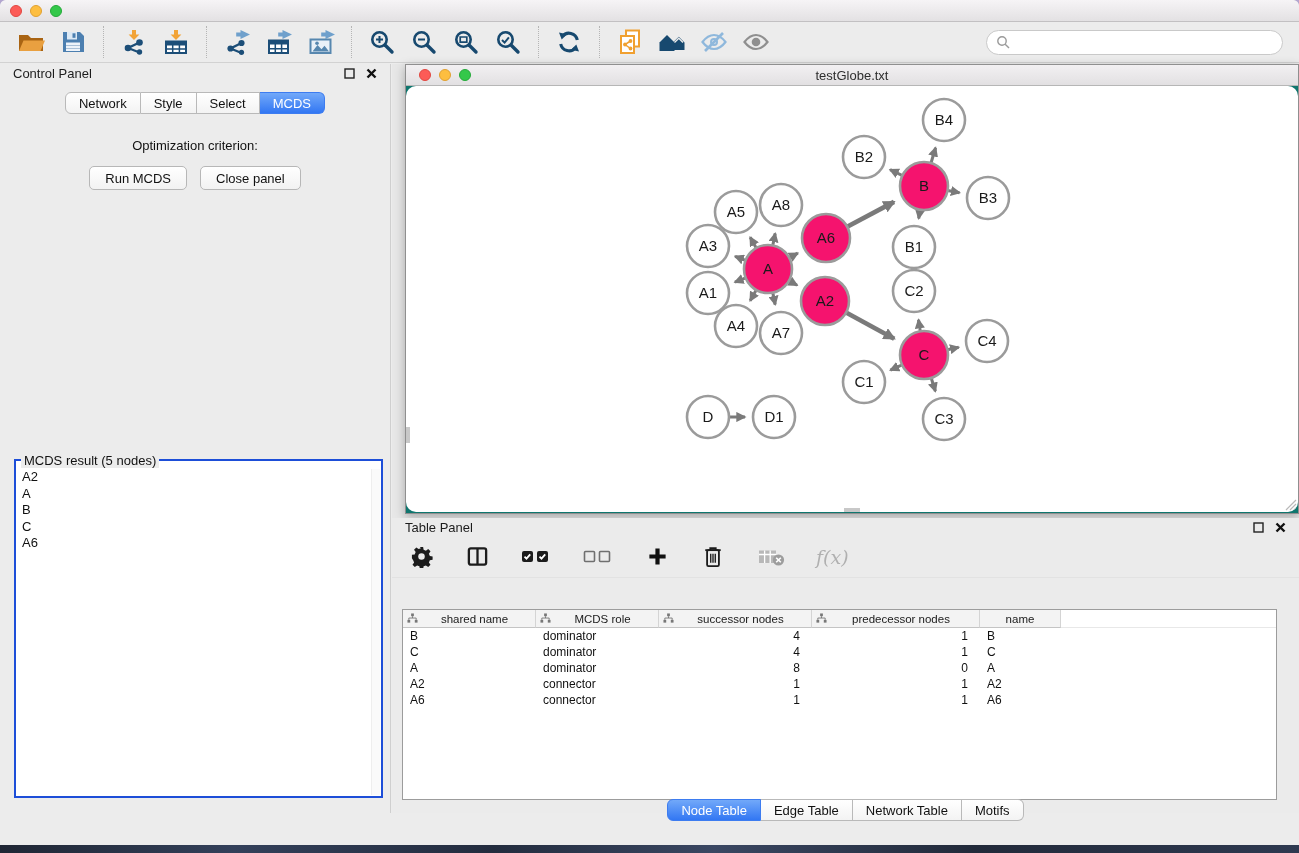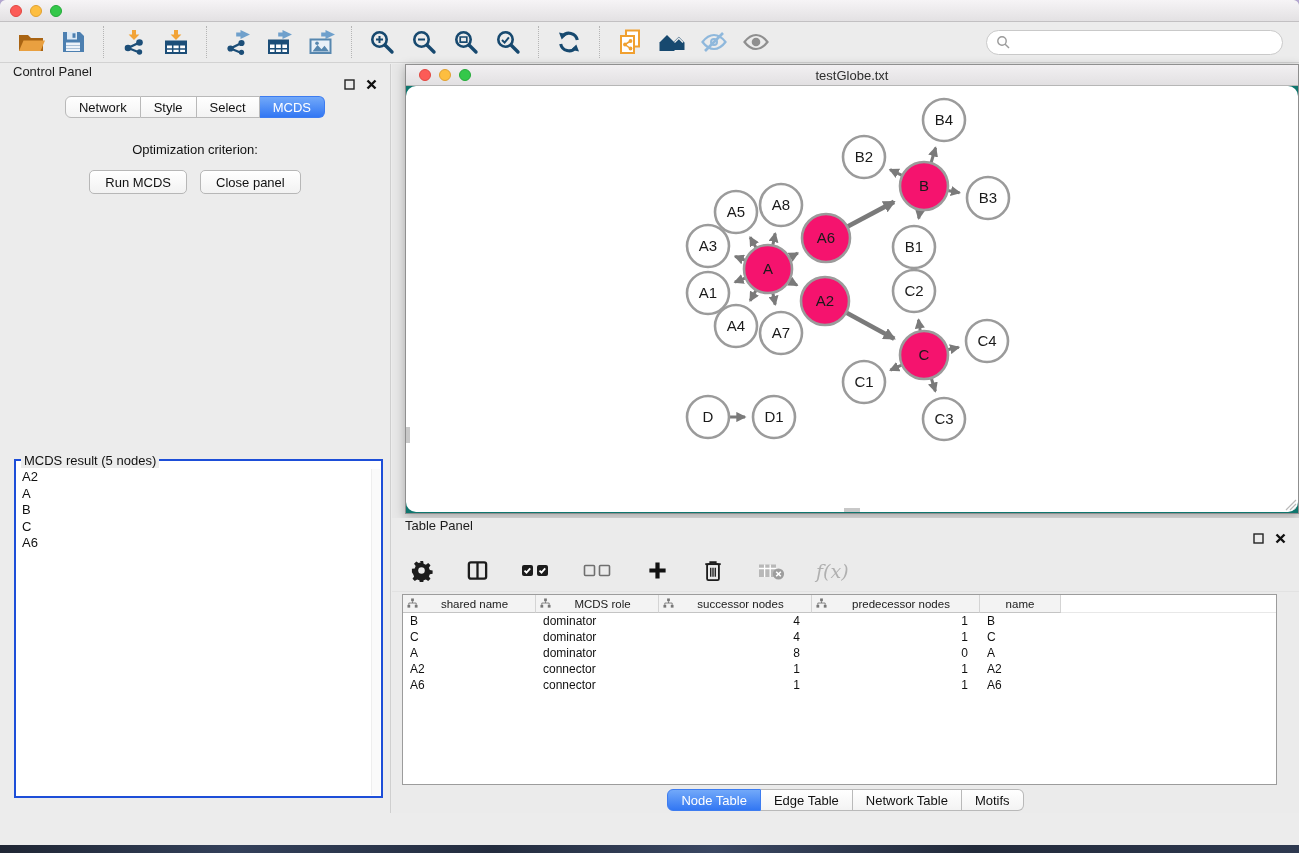--- a/index.html
+++ b/index.html
@@ -24,24 +24,24 @@
   .tbtn { width:34px; height:32px; display:flex; align-items:center; justify-content:center; margin:0 4px; }
   .tsep { width:1px; height:32px; border-left:1px dotted #b5b5b5; margin:0 9px; }
   .searchbox { margin-left:auto; margin-right:6px; width:297px; height:25px; background:#fff; border:1px solid #c9c9c9;
     border-radius:13px; display:flex; align-items:center; padding:0 9px; gap:5px; }
   .searchbox input { border:none; outline:none; flex:1; font-size:13px; font-family:"Liberation Sans",sans-serif; background:transparent; }
 
   
   .control-panel { position:absolute; left:0; top:64px; width:391px; height:749px; background:#ECECEC; border-right:1px solid #cfcfcf; }
   .canvas-area { position:absolute; left:392px; top:64px; width:907px; height:749px; background:#E7E7E7; }
 
-  .panel-header { height:32px; display:flex; padding:0 13px; font-size:13px; color:#1c1c1c;flex-direction:column; }
+  .panel-header { height:18px; display:flex; align-items:center; padding:0 13px; font-size:13px; color:#1c1c1c; }
   .panel-controls { margin-left:auto; display:flex; gap:11px; align-items:center; }
 
-  .seg-row { display:flex; justify-content:center; }
+  .seg-row { display:flex; justify-content:center;margin-top:10px; }
   .seg { border:1px solid #b9b9b9; border-left:none; background:linear-gradient(#ffffff,#f3f3f3); padding:0 13px; height:22px;
     display:flex; align-items:center; font-size:13px; color:#111; white-space:nowrap; }
   .seg:first-child { border-left:1px solid #b9b9b9; border-radius:6px 0 0 6px; }
   .seg:last-child { border-radius:0 6px 6px 0; }
   .seg.active { background:linear-gradient(#72A9F9,#3277F3); color:#fff; border-color:#3d7cf0; }
 
   .opt-label { text-align:center; margin-top:24px; font-size:13px; color:#111; }
   .dropdown { position:relative; margin:9px auto 0; width:312px; height:23px; background:#fff; border:1px solid #ababab;
     border-radius:5px; display:flex; align-items:center; padding-left:9px; font-size:13px; color:#111; }
   .dd-stepper { position:absolute; right:0; top:-1px; width:21px; height:23px; border-radius:0 5px 5px 0;
@@ -65,21 +65,21 @@
   .net-content { position:relative; width:100%; height:426px; background:#fff; overflow:hidden;border-radius:10px; }
   .vthumb { position:absolute; left:0; top:341px; width:4px; height:16px; background:#c8c8c8; }
   .hthumb { position:absolute; left:438px; bottom:0; width:16px; height:4px; background:#c8c8c8; }
   .grip { position:absolute; right:1px; bottom:1px; }
 
   
   .table-panel { position:absolute; left:0px; top:454px; width:907px; height:295px; background:#EBEBEB; }
   .tp-toolbar { height:42px; display:flex; align-items:center; padding:0 16px; gap:8px; border-bottom:1px solid #e2e2e2; }
   .tp-tool { display:flex; align-items:center; justify-content:center; width:26px; height:26px; margin-right:22px; }
   .fx { font-family:"DejaVu Serif", serif; font-style:italic; font-size:19px; color:#b0b0b0; }
-  .tp-table { position:absolute; left:10px; top:76px; width:875px; height:191px; border:1px solid #9c9c9c; background:#fff; overflow:hidden; }
+  .tp-table { position:absolute; left:10px; top:91px; width:875px; height:191px; border:1px solid #9c9c9c; background:#fff; overflow:hidden; }
   .th-row { display:flex; height:18px; }
   .th-cell { background:#F3F3F3; border-right:1px solid #d4d4d4; border-bottom:1px solid #c4c4c4; display:flex; align-items:center;
     padding:0 4px; font-size:11.5px; color:#1a1a1a; }
   .th-cell .hlabel { flex:1; text-align:center; }
   .th-fill { flex:1; border-bottom:1px solid #e8e8e8; }
   .tb-row { display:flex; height:16px; align-items:center; }
   .tb-cell { font-size:12px; color:#111; padding:0 7px; white-space:nowrap; }
   .tb-cell.num { text-align:right; padding-right:12px; }
   .tp-tabs { position:absolute; left:0; right:0; top:271px; display:flex; justify-content:center; }
 

